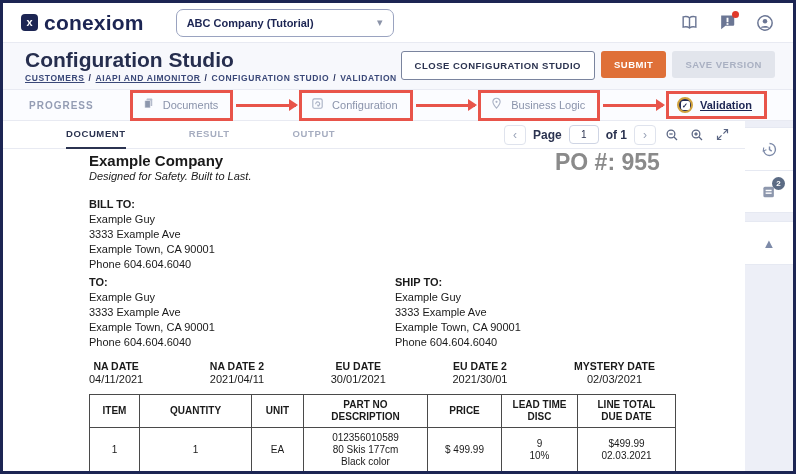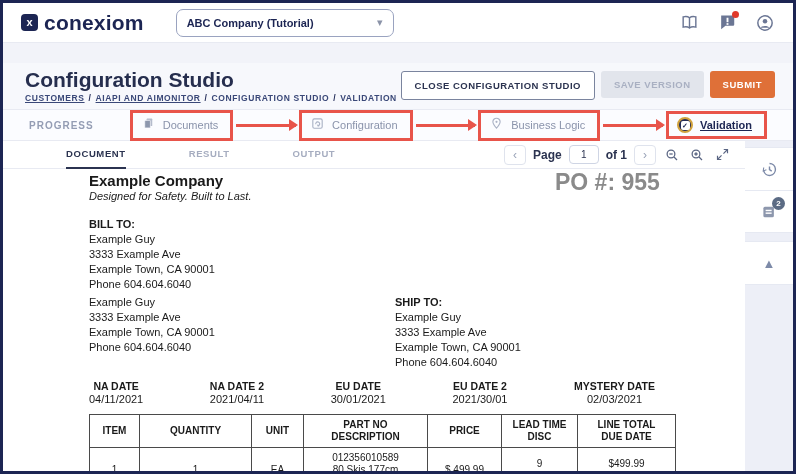--- a/index.html
+++ b/index.html
@@ -21,21 +21,21 @@
                     background:#fff; cursor:pointer; }
   .company-select .val { font-size:11px; font-weight:bold; color:#1c2553; flex:1; }
   .company-select .caret { color:#8b93a8; font-size:11px; }
   .topbar-icons { margin-left:auto; display:flex; align-items:center; gap:18px; }
   .tb-icon { position:relative; width:20px; height:20px; display:flex; align-items:center;
              justify-content:center; cursor:pointer; }
   .red-dot { position:absolute; top:-2px; right:-2px; width:7px; height:7px;
              background:#e0392b; border-radius:50%; }
 
   
-  .header { height:46px; background:#f7f8fc; display:flex; padding:4px 18px 0 22px;margin-top:20px; }
+  .header { height:46px; background:#f7f8fc; display:flex; padding:4px 18px 0 22px; }
   .page-title { font-size:21px; font-weight:600; color:#262e4e; line-height:25px; }
   .breadcrumb { margin-top:1px; font-size:8.5px; font-weight:bold; letter-spacing:.6px;
                 color:#3a4878; }
   .crumb { cursor:pointer; }
   .crumb.link { text-decoration:underline; }
   .crumb-sep { color:#1c2553; margin:0 4px; font-weight:bold; }
   .header-buttons { margin-left:auto; display:flex; gap:6px; align-items:flex-start; padding-top:4px; }
   .btn { font-family:"Liberation Sans",sans-serif; font-size:9.5px; font-weight:bold;
          letter-spacing:.5px; padding:8px 13px; border-radius:3px; cursor:pointer; border:none; }
   .btn-outline { background:#fff; color:#2b3350; border:1px solid #7a849e; }
@@ -154,22 +154,22 @@
 
   <div class="header">
     <div>
       <div class="page-title">Configuration Studio</div>
       <div class="breadcrumb">
         <span class="crumb link">CUSTOMERS</span><span class="crumb-sep">/</span><span class="crumb link">AIAPI AND AIMONITOR</span><span class="crumb-sep">/</span><span class="crumb">CONFIGURATION STUDIO</span><span class="crumb-sep">/</span><span class="crumb">VALIDATION</span>
       </div>
     </div>
     <div class="header-buttons">
       <button class="btn btn-outline">CLOSE CONFIGURATION STUDIO</button>
+      <button class="btn btn-submit">SUBMIT</button>
       <button class="btn btn-disabled">SAVE VERSION</button>
-      <button class="btn btn-submit">SUBMIT</button>
     </div>
   </div>
 
   <div class="progress">
     <span class="progress-label">PROGRESS</span>
 
     <div class="step-anno">
       <span>
         <svg width="15" height="15" viewBox="0 0 24 24">
           <rect x="9" y="4" width="9" height="12" rx="1" fill="#b4bbcc"></rect>
@@ -258,20 +258,21 @@
 
         <div class="addr" style="left:86px; top:48px;">
           <div class="lbl">BILL TO:</div>
           <div class="pre">Example Guy
 3333 Example Ave
 Example Town, CA 90001
 Phone 604.604.6040</div>
         </div>
 
         <div class="addr" style="left:86px; top:126px;">
+          <div class="lbl">TO:</div>
           <div class="pre">Example Guy
 3333 Example Ave
 Example Town, CA 90001
 Phone 604.604.6040</div>
         </div>
 
         <div class="addr" style="left:392px; top:126px;">
           <div class="lbl">SHIP TO:</div>
           <div class="pre">Example Guy
 3333 Example Ave

